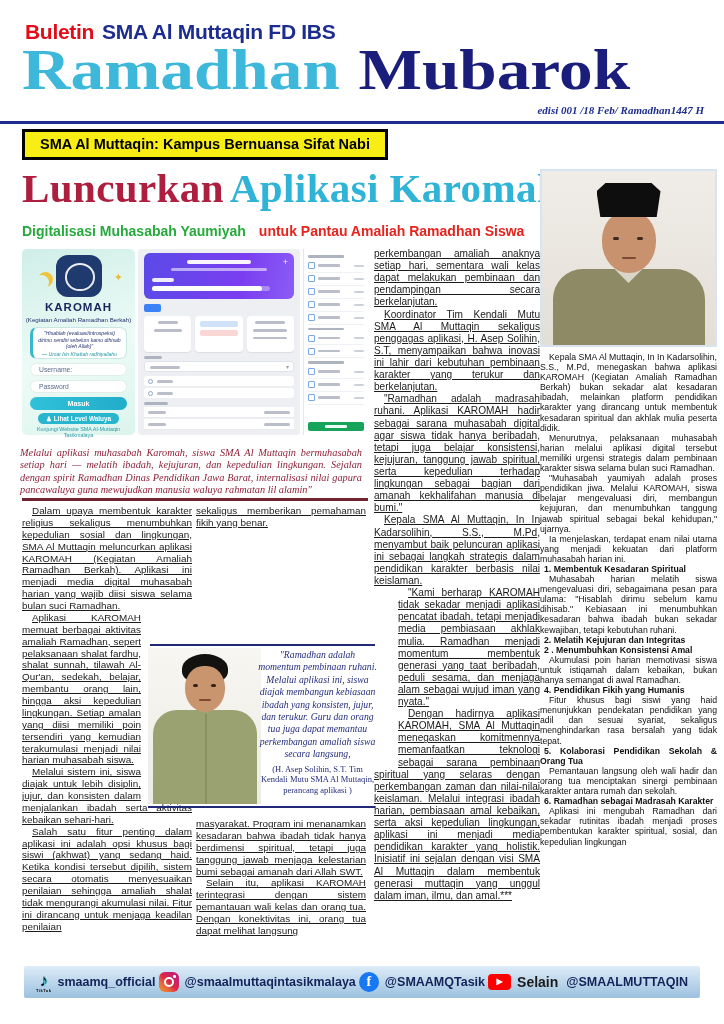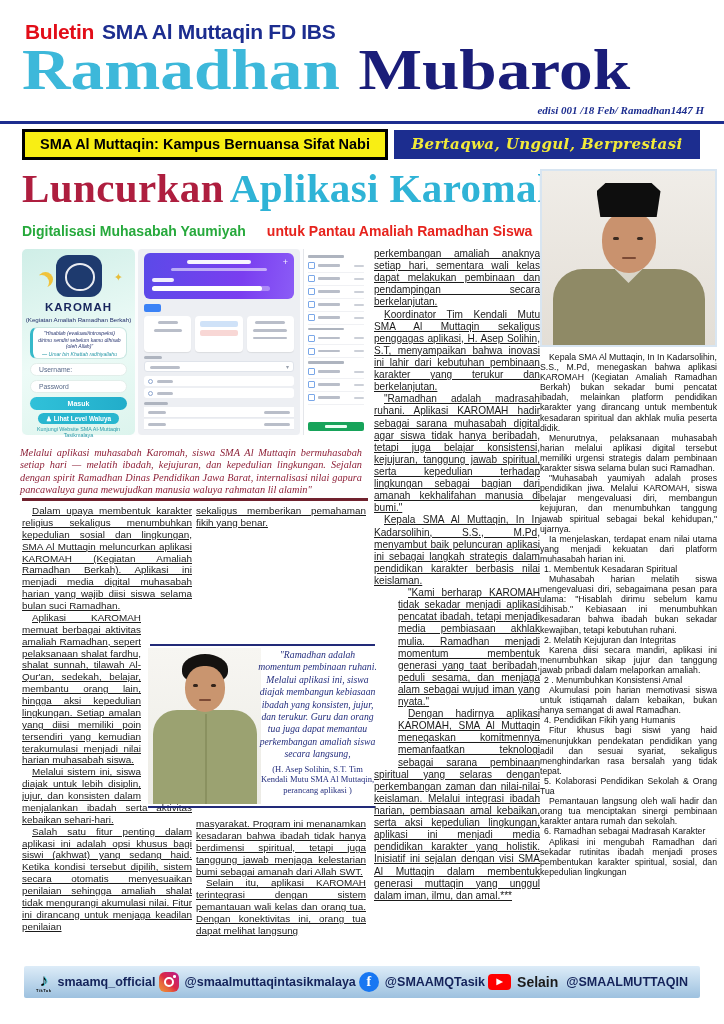--- a/index.html
+++ b/index.html
@@ -25,21 +25,21 @@
   .banner-right{position:absolute;left:394px;top:130px;width:306px;height:29px;background:#1c2d8f;
                 color:#f2ea39;font-family:"DejaVu Serif",serif;font-style:italic;font-weight:bold;
                 font-size:15px;text-align:center;line-height:29px;letter-spacing:0.4px;}
 
   
   .headline{position:absolute;left:22px;top:164px;font-family:"Liberation Serif",serif;font-weight:bold;
             font-size:41px;white-space:nowrap;letter-spacing:0.4px;}
   .headline .h-red{color:#ae1e3f;margin-right:6px;}
   .headline .h-cyan{color:#2fb3d6;}
   .subheadline{position:absolute;left:22px;top:223px;font-weight:bold;font-size:14px;white-space:nowrap;}
-  .subheadline .s-green{color:#27a93c;margin-right:21px;}
+  .subheadline .s-green{color:#27a93c;margin-right:13px;}
   .subheadline .s-red{color:#e6231d;}
 
   
   .head-photo{position:absolute;left:540px;top:169px;width:177px;height:178px;box-sizing:border-box;
               border:2px solid #d8e5f1;background:linear-gradient(#f0ede8,#e3ded6);overflow:hidden;}
   .peci{position:absolute;left:50%;transform:translateX(-50%);top:12px;width:64px;height:34px;background:#0e0e0e;
         clip-path:polygon(6% 100%,0 24%,14% 0,86% 0,100% 24%,94% 100%);}
   .face{position:absolute;left:50%;transform:translateX(-50%);top:40px;width:54px;height:62px;background:#c9926e;
         border-radius:46% 46% 50% 50%;}
   .face:before{content:"";position:absolute;left:11px;top:26px;width:6px;height:3px;background:#3a2a20;border-radius:2px;
@@ -47,21 +47,21 @@
   .face:after{content:"";position:absolute;left:20px;top:46px;width:14px;height:2px;background:#7c4a35;border-radius:2px;}
   .shirt{position:absolute;left:50%;transform:translateX(-50%);top:98px;width:152px;height:82px;background:#8f8a66;
         border-radius:30px 30px 0 0;}
   .collar{position:absolute;left:50%;transform:translateX(-50%);top:98px;width:28px;height:14px;background:#d9d5c9;
         clip-path:polygon(0 0,100% 0,50% 100%);}
 
   
   .sidebar-text{position:absolute;left:540px;top:352px;width:177px;height:606px;overflow:hidden;
                 font-size:8.7px;line-height:1.16;color:#101010;text-align:justify;}
   .sidebar-text p{margin:0;text-indent:9px;}
-  .sidebar-text p.shead{font-weight:normal;text-indent:4px;}
+  .sidebar-text p.shead{font-weight:bold;text-indent:4px;}
 
   
   .appshot{position:absolute;left:22px;top:249px;width:346px;height:186px;background:#fdfdfe;}
   .ap1{position:absolute;left:0;top:0;width:113px;height:186px;border-radius:5px;
        background:linear-gradient(160deg,#cfeee7,#edfbf7 55%,#dcf4ed);}
   .ap1-moon{position:absolute;left:12px;top:26px;width:15px;height:15px;border-radius:50%;
             box-shadow:4px -3px 0 0 #f0c33c;}
   .ap1-logo{position:absolute;left:50%;transform:translateX(-50%);top:6px;width:46px;height:42px;
             background:#1e3a6e;border-radius:12px;}
   .ap1-logo:before{content:"";position:absolute;left:9px;top:8px;width:26px;height:24px;border:2px solid #fff;
@@ -183,21 +183,20 @@
   <div class="kicker">
     <span class="k-red">Buletin</span><span class="k-navy">SMA Al Muttaqin FD IBS</span>
   </div>
   <div class="main-title">
     <span class="t1">Ramadhan</span><span class="t2">Mubarok</span>
   </div>
   <div class="edition">edisi 001 /18 Feb/ Ramadhan1447 H</div>
   <div class="mast-rule"></div>
 
   <div class="banner-left">SMA Al Muttaqin: Kampus Bernuansa Sifat Nabi</div>
-  <div class="banner-right">Bertaqwa, Unggul, Berprestasi</div>
 
   <div class="headline">
     <span class="h-red">Luncurkan</span><span class="h-cyan">Aplikasi Karomah</span>
   </div>
   <div class="subheadline">
     <span class="s-green">Digitalisasi Muhasabah Yaumiyah</span><span class="s-red">untuk Pantau Amaliah Ramadhan Siswa</span>
   </div>
 
   <div class="head-photo">
     <div class="shirt"></div>
@@ -372,28 +371,27 @@
     <div class="q-hair"></div>
     <div class="q-face"></div>
   </div>
   <div class="q-text">
     <span>"Ramadhan adalah momentum pembinaan ruhani. Melalui aplikasi ini, siswa diajak membangun kebiasaan ibadah yang konsisten, jujur, dan terukur. Guru dan orang tua juga dapat memantau perkembangan amaliah siswa secara langsung,</span>
     <div class="q-attr">(H. Asep Solihin, S.T. Tim Kendali Mutu SMA Al Muttaqin, perancang aplikasi )</div>
   </div>
   <div class="q-rule-bot"></div>
 
   <div class="sidebar-text">
-    <p>Kepala SMA Al Muttaqin, In In Kadarsolihin, S.S., M.Pd, menegaskan bahwa aplikasi KAROMAH (Kegiatan Amaliah Ramadhan Berkah) bukan sekadar bumi pencatat ibadah, melainkan platform pendidikan karakter yang dirancang untuk membentuk kesadaran spiritual dan akhlak mulia peserta didik.</p>
+    <p>Kepala SMA Al Muttaqin, In In Kadarsolihin, S.S., M.Pd, menegaskan bahwa aplikasi KAROMAH (Kegiatan Amaliah Ramadhan Berkah) bukan sekadar alat kesadaran ibadah, melainkan platform pendidikan karakter yang dirancang untuk membentuk kesadaran spiritual dan akhlak mulia peserta didik.</p>
     <p>Menurutnya, pelaksanaan muhasabah harian melalui aplikasi digital tersebut memiliki urgensi strategis dalam pembinaan karakter siswa selama bulan suci Ramadhan.</p>
     <p>"Muhasabah yaumiyah adalah proses pendidikan jiwa. Melalui KAROMAH, siswa belajar mengevaluasi diri, membangun kejujuran, dan menumbuhkan tanggung jawab spiritual sebagai bekal kehidupan," ujarnya.</p>
     <p>Ia menjelaskan, terdapat enam nilai utama yang menjadi kekuatan dari platform muhasabah harian ini.</p>
     <p class="shead">1. Membentuk Kesadaran Spiritual</p>
     <p>Muhasabah harian melatih siswa mengevaluasi diri, sebagaimana pesan para ulama: "Hisablah dirimu sebelum kamu dihisab." Kebiasaan ini menumbuhkan kesadaran bahwa ibadah bukan sekadar kewajiban, tetapi kebutuhan ruhani.</p>
     <p class="shead">2.  Melatih Kejujuran dan Integritas</p>
-    <p>Karena diisi secara mandiri, aplikasi ini menumbuhkan sikap jujur dan tanggung jawab pribadi dalam melaporkan amaliah.</p>
     <p class="shead">2 . Menumbuhkan Konsistensi Amal</p>
     <p>Akumulasi poin harian memotivasi siswa untuk istiqamah dalam kebaikan, bukan hanya semangat di awal Ramadhan.</p>
     <p class="shead">4. Pendidikan Fikih yang Humanis</p>
     <p>Fitur khusus bagi siswi yang haid menunjukkan pendekatan pendidikan yang adil dan sesuai syariat, sekaligus menghindarkan rasa bersalah yang tidak tepat.</p>
     <p class="shead">5.  Kolaborasi Pendidikan Sekolah &amp; Orang Tua</p>
     <p>Pemantauan langsung oleh wali hadir dan orang tua menciptakan sinergi pembinaan karakter antara rumah dan sekolah.</p>
     <p class="shead">6.  Ramadhan sebagai Madrasah Karakter</p>
     <p>Aplikasi ini mengubah Ramadhan dari sekadar rutinitas ibadah menjadi proses pembentukan karakter spiritual, sosial, dan kepedulian lingkungan</p>
   </div>
 

